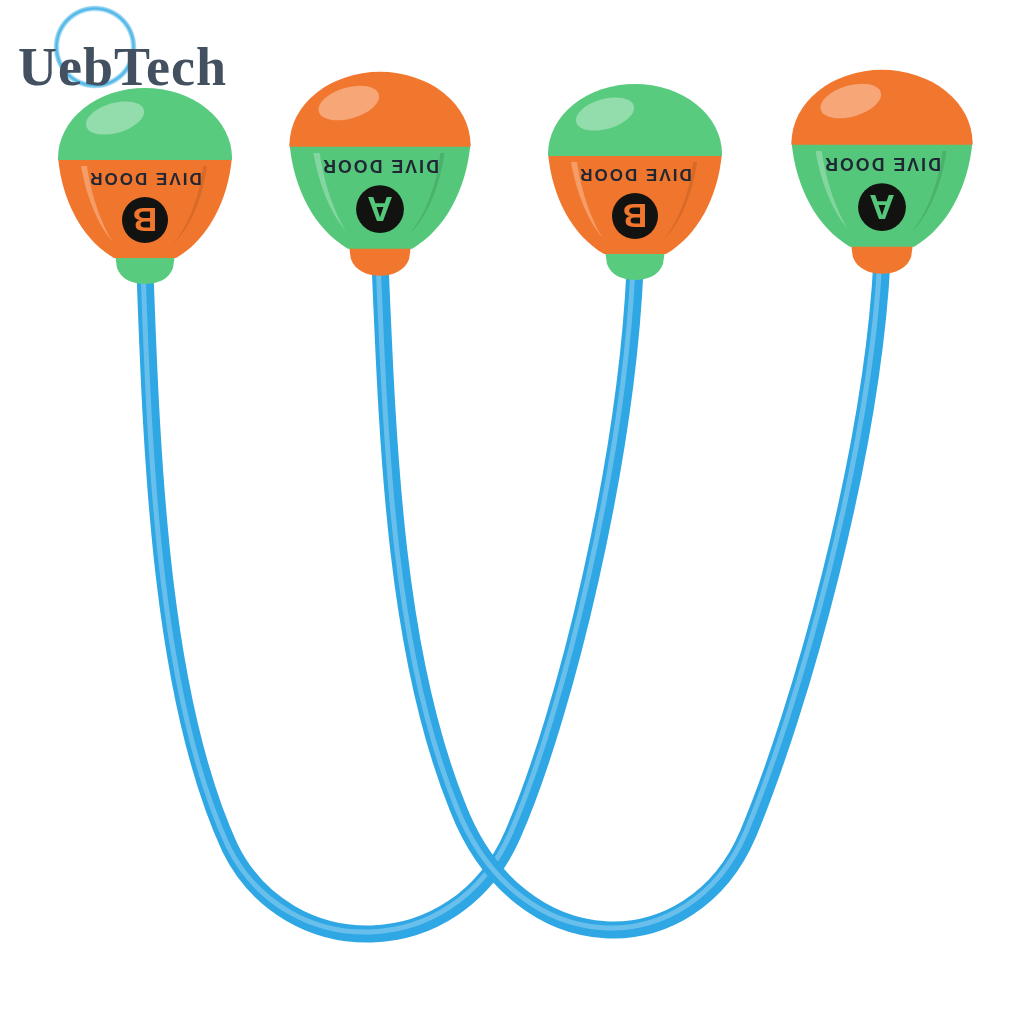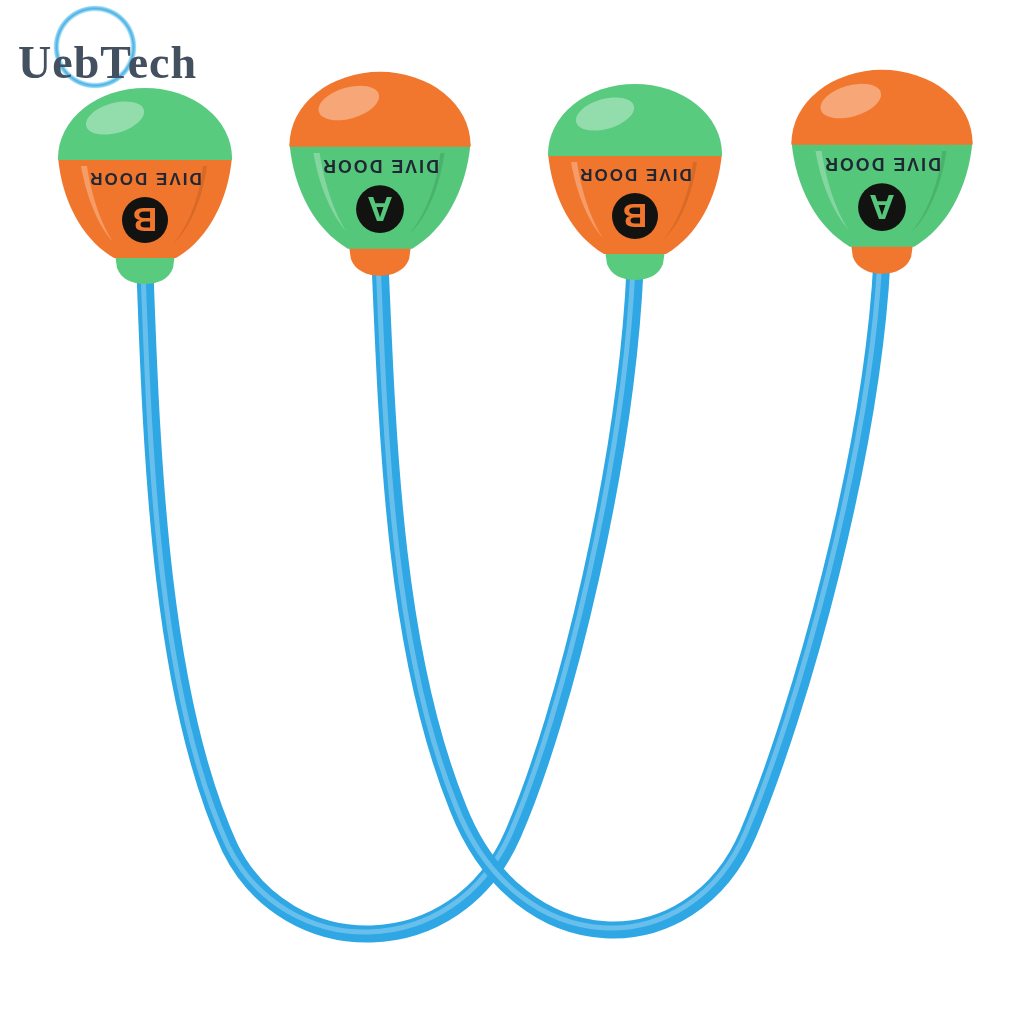--- a/index.html
+++ b/index.html
@@ -35,21 +35,21 @@
       #45b2e6 89%,
       #8fd2f0 94%,
       rgba(255,255,255,0) 97%);
   }
   .logo-text {
     position: absolute;
     left: 4px;
     top: 24px;
     font-family: "Liberation Serif", serif;
     font-weight: 700;
-    font-size: 46px;
+    font-size: 54px;
     letter-spacing: 1px;
     color: #425060;
   }
 
   .buoy-label {
     font-family: "Liberation Sans", sans-serif;
     font-weight: 700;
     font-size: 17px;
   }
   .buoy-letter {

